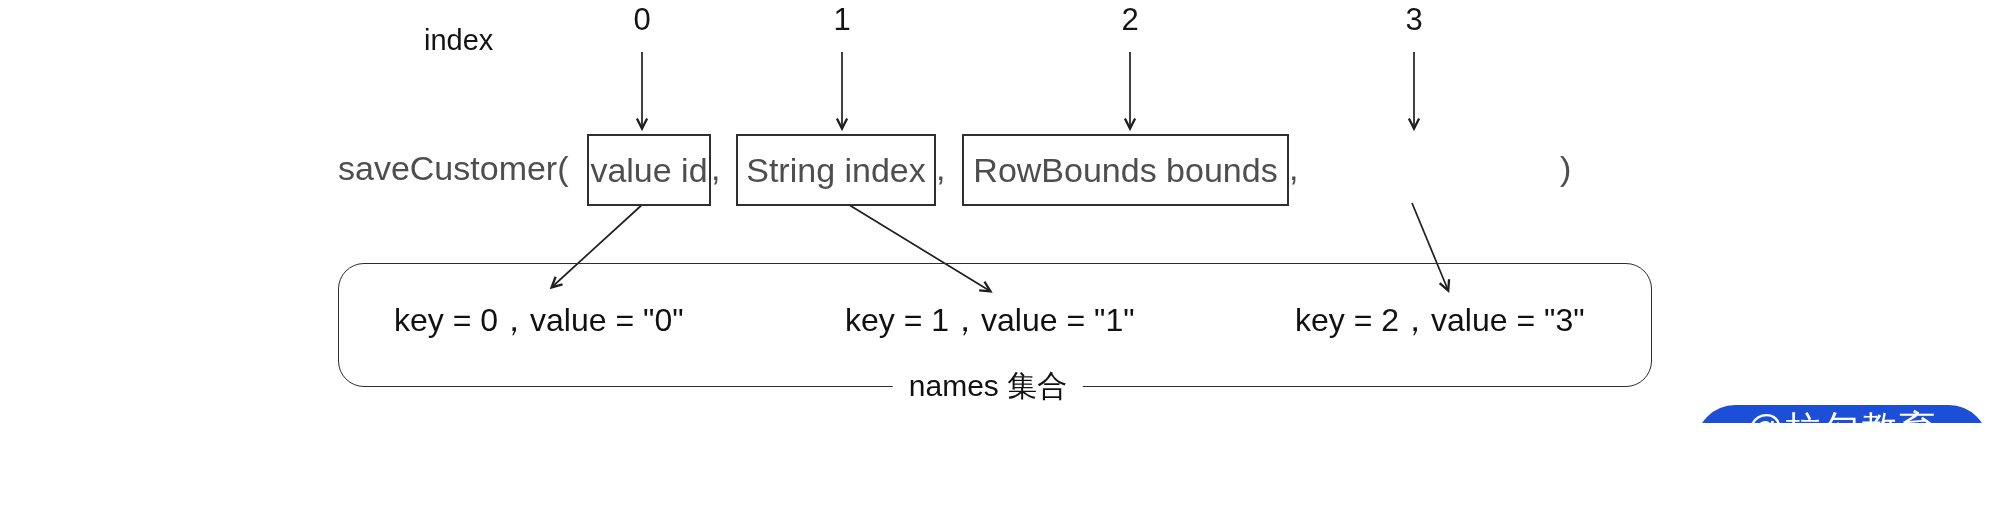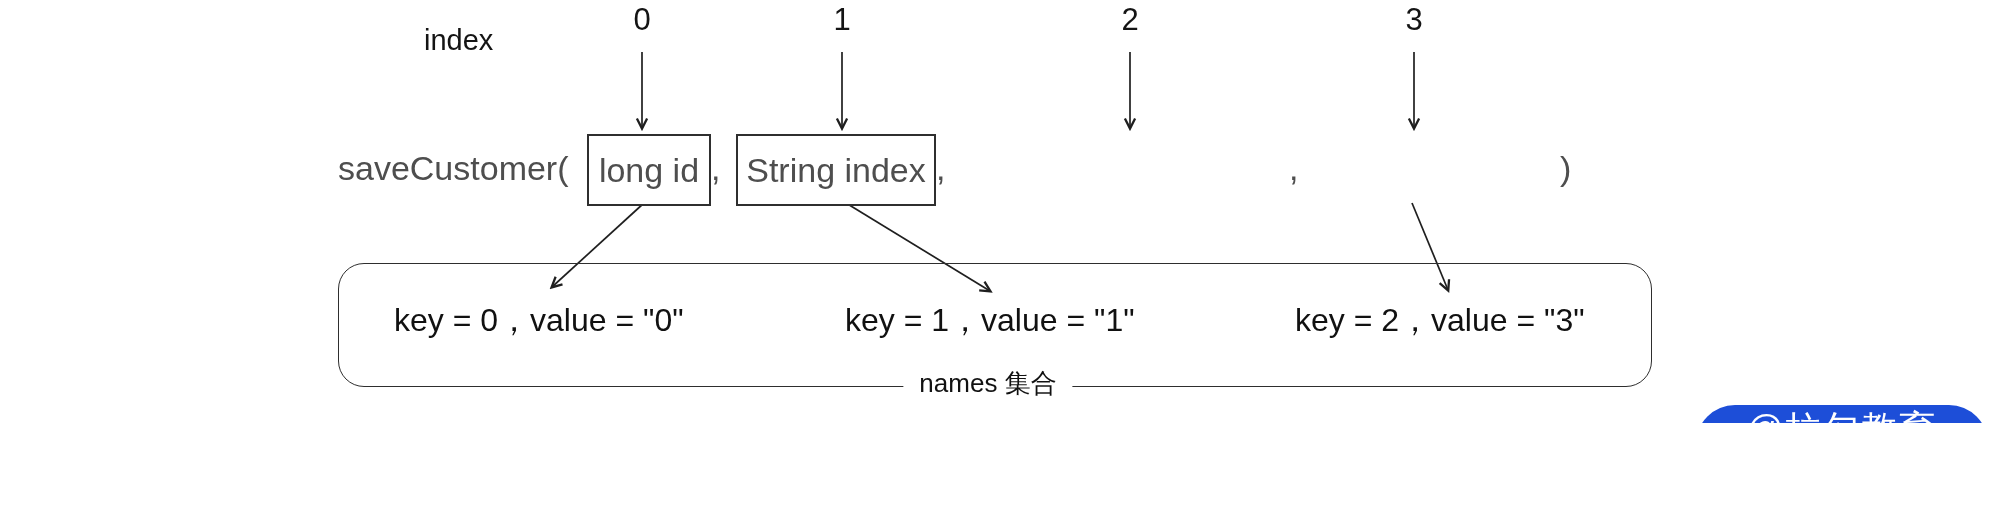--- a/index.html
+++ b/index.html
@@ -40,21 +40,21 @@
     border: 1.6px solid #2e2e2e;
     border-radius: 26px;
     background: transparent;
   }
   .entry { top: 299px; font-size: 32px; color: #111111; }
   .collection-label {
     left: 988px; top: 366px;
     transform: translateX(-50%);
     background: #ffffff;
     padding: 0 16px;
-    font-size: 26px;
+    font-size: 30px;
     color: #111111;
   }
 
   
   .watermark {
     left: 1696px; top: 405px;
     width: 292px; height: 78px;
     border-radius: 39px;
     background: #1d4ed8;
     color: #fefefe;
@@ -84,26 +84,27 @@
   </svg>
 
   <div class="abs index-label">index</div>
   <div class="abs idx-num" style="left:642px">0</div>
   <div class="abs idx-num" style="left:842px">1</div>
   <div class="abs idx-num" style="left:1130px">2</div>
   <div class="abs idx-num" style="left:1414px">3</div>
 
   <div class="abs mrow" style="left:338px">saveCustomer(</div>
 
-  <div class="abs mrow pbox" style="left:587px;  width:120px">long id</div>
+  <div class="abs mrow pbox" style="left:587px;  width:120px">value id</div>
   <div class="abs mrow" style="left:711px">,</div>
 
   <div class="abs mrow pbox" style="left:736px;  width:196px">String index</div>
   <div class="abs mrow" style="left:936px">,</div>
 
+  <div class="abs mrow pbox" style="left:962px;  width:323px">RowBounds bounds</div>
   <div class="abs mrow" style="left:1289px">,</div>
 
   <div class="abs mrow" style="left:1560px">)</div>
 
   <div class="abs collection"></div>
   <div class="abs entry" style="left:394px">key = 0，value = "0"</div>
   <div class="abs entry" style="left:845px">key = 1，value = "1"</div>
   <div class="abs entry" style="left:1295px">key = 2，value = "3"</div>
   <div class="abs collection-label">names 集合</div>
 

